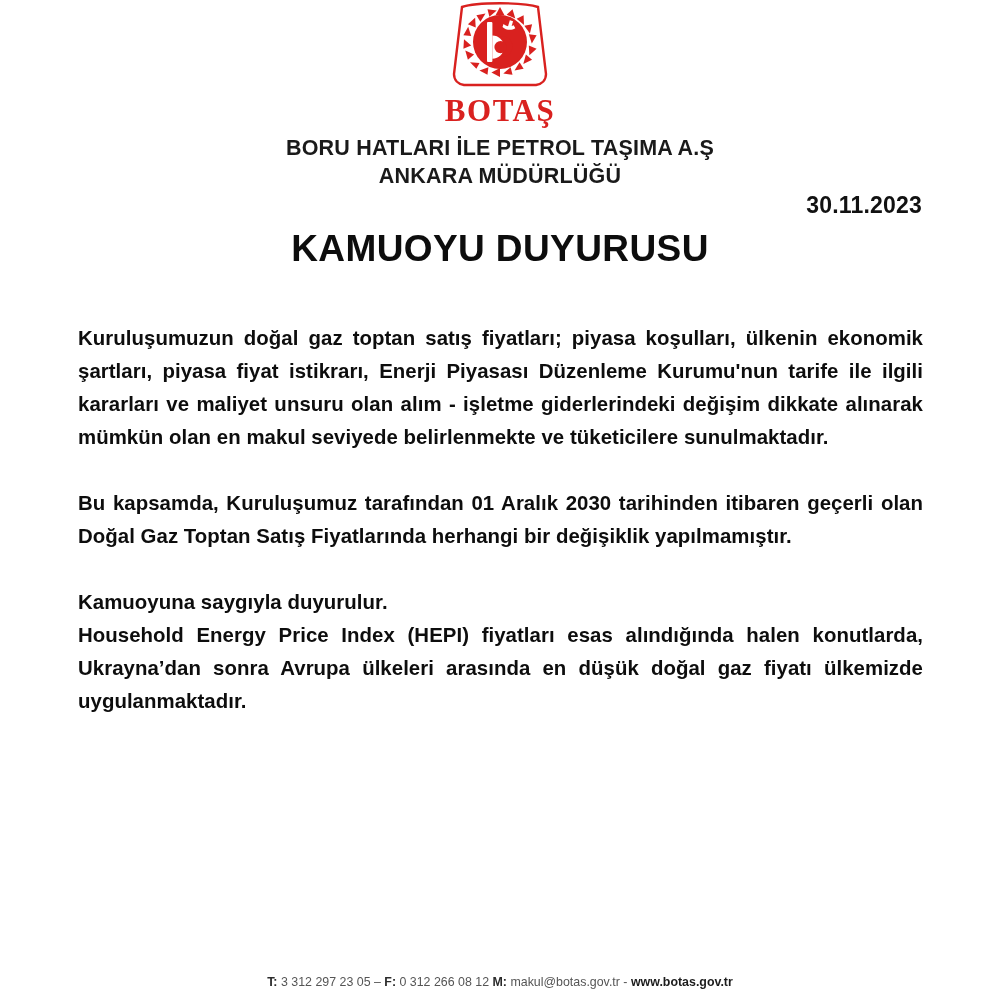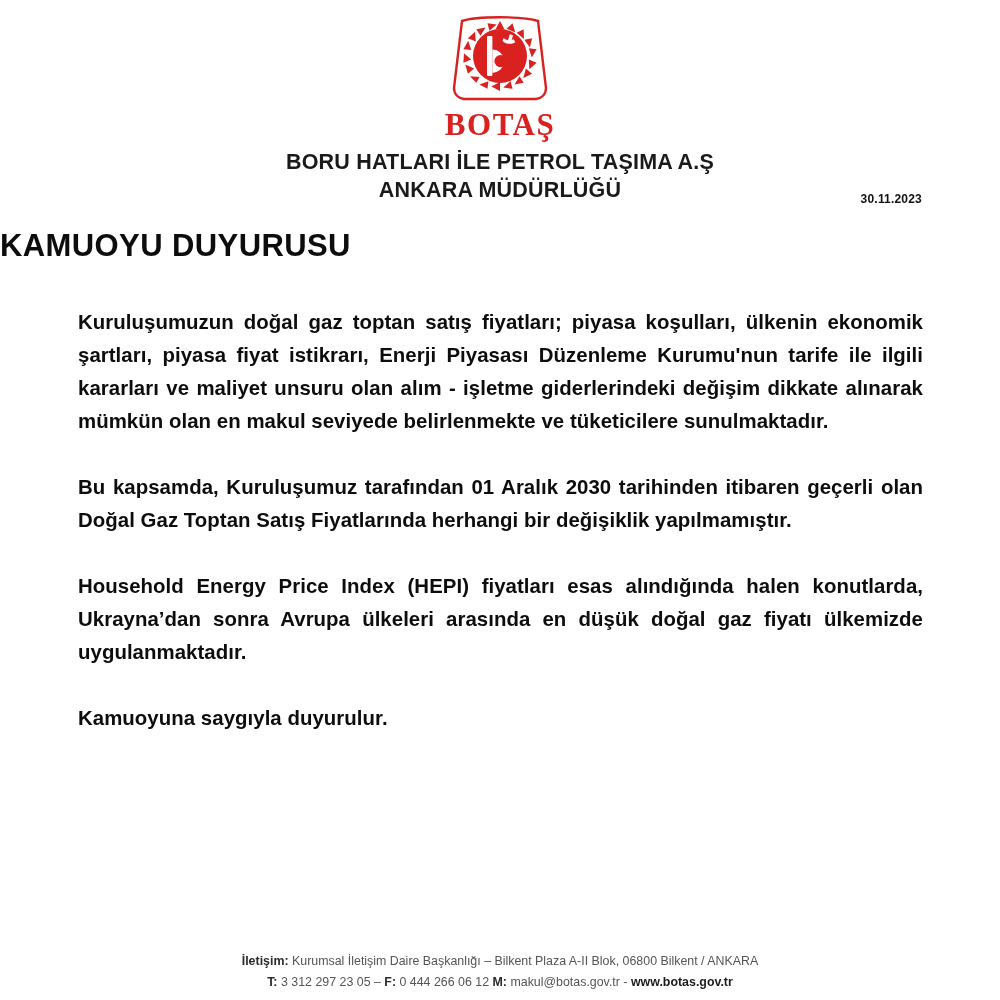--- a/index.html
+++ b/index.html
@@ -19,21 +19,20 @@
   .page {
     position: relative;
     width: 1000px;
     height: 1000px;
     box-sizing: border-box;
   }
 
   
   .header {
     width: 100%;
-    padding-top: 14px;
     display: flex;
     flex-direction: column;
     align-items: center;
   }
 
   .logo-mark {
     width: 108px;
     height: 92px;
     position: relative;
     display: block;
@@ -59,42 +58,43 @@
     line-height: 1.28;
     text-align: center;
   }
   .org-line.first { margin-top: 9px; }
 
   
   .date-row {
     position: absolute;
     top: 192px;
     right: 78px;
-    font-size: 12px;
+    font-size: 23px;
     font-weight: bold;
     color: #111;
     letter-spacing: 0.2px;
   }
 
   
   .doc-title {
     position: absolute;
     top: 228px;
     left: 0;
     width: 100%;
-    font-size: 31px;
+    text-align: center;
+    font-size: 37px;
     font-weight: bold;
     letter-spacing: 0.4px;
     color: #0d0d0d;
   }
 
   
   .body-wrap {
     position: absolute;
-    top: 306px;
+    top: 322px;
     left: 78px;
     width: 845px;
   }
 
   .para {
     font-size: 20.4px;
     font-weight: bold;
     line-height: 1.62;
     text-align: justify;
     text-justify: inter-word;
@@ -173,35 +173,31 @@
     <div class="org-line">ANKARA MÜDÜRLÜĞÜ</div>
   </div>
 
   <div class="date-row">30.11.2023</div>
 
   <div class="doc-title">KAMUOYU DUYURUSU</div>
 
   <div class="body-wrap">
     <p class="para">Kuruluşumuzun doğal gaz toptan satış fiyatları; piyasa koşulları, ülkenin ekonomik şartları, piyasa fiyat istikrarı, Enerji Piyasası Düzenleme Kurumu'nun tarife ile ilgili kararları ve maliyet unsuru olan alım - işletme giderlerindeki değişim dikkate alınarak mümkün olan en makul seviyede belirlenmekte ve tüketicilere sunulmaktadır.</p>
     <p class="para">Bu kapsamda, Kuruluşumuz tarafından 01 Aralık 2030 tarihinden itibaren geçerli olan Doğal Gaz Toptan Satış Fiyatlarında herhangi bir değişiklik yapılmamıştır.</p>
+    <p class="para closing last">Kamuoyuna saygıyla duyurulur.</p>
     <p class="para">Household Energy Price Index (HEPI) fiyatları esas alındığında halen konutlarda, Ukrayna’dan sonra Avrupa ülkeleri arasında en düşük doğal gaz fiyatı ülkemizde uygulanmaktadır.</p>
-    <p class="para closing last">Kamuoyuna saygıyla duyurulur.</p>
   </div>
 
   <div class="footer">
-    <div class="line">
-      <b>İletişim:</b>
-      <span>Kurumsal İletişim Daire Başkanlığı – Bilkent Plaza A-II Blok, 06800 Bilkent / ANKARA</span>
-    </div>
     <div class="line">
       <b>T:</b>
       <span>3 312 297 23 05</span>
       <span>–</span>
       <b>F:</b>
-      <span>0 444 266 06 12</span>
+      <span>0 312 266 08 12</span>
       <b>M:</b>
       <span>makul@botas.gov.tr</span>
       <span>-</span>
       <span class="strong-dark">www.botas.gov.tr</span>
     </div>
   </div>
 
 </div>
 
 </body></html>

